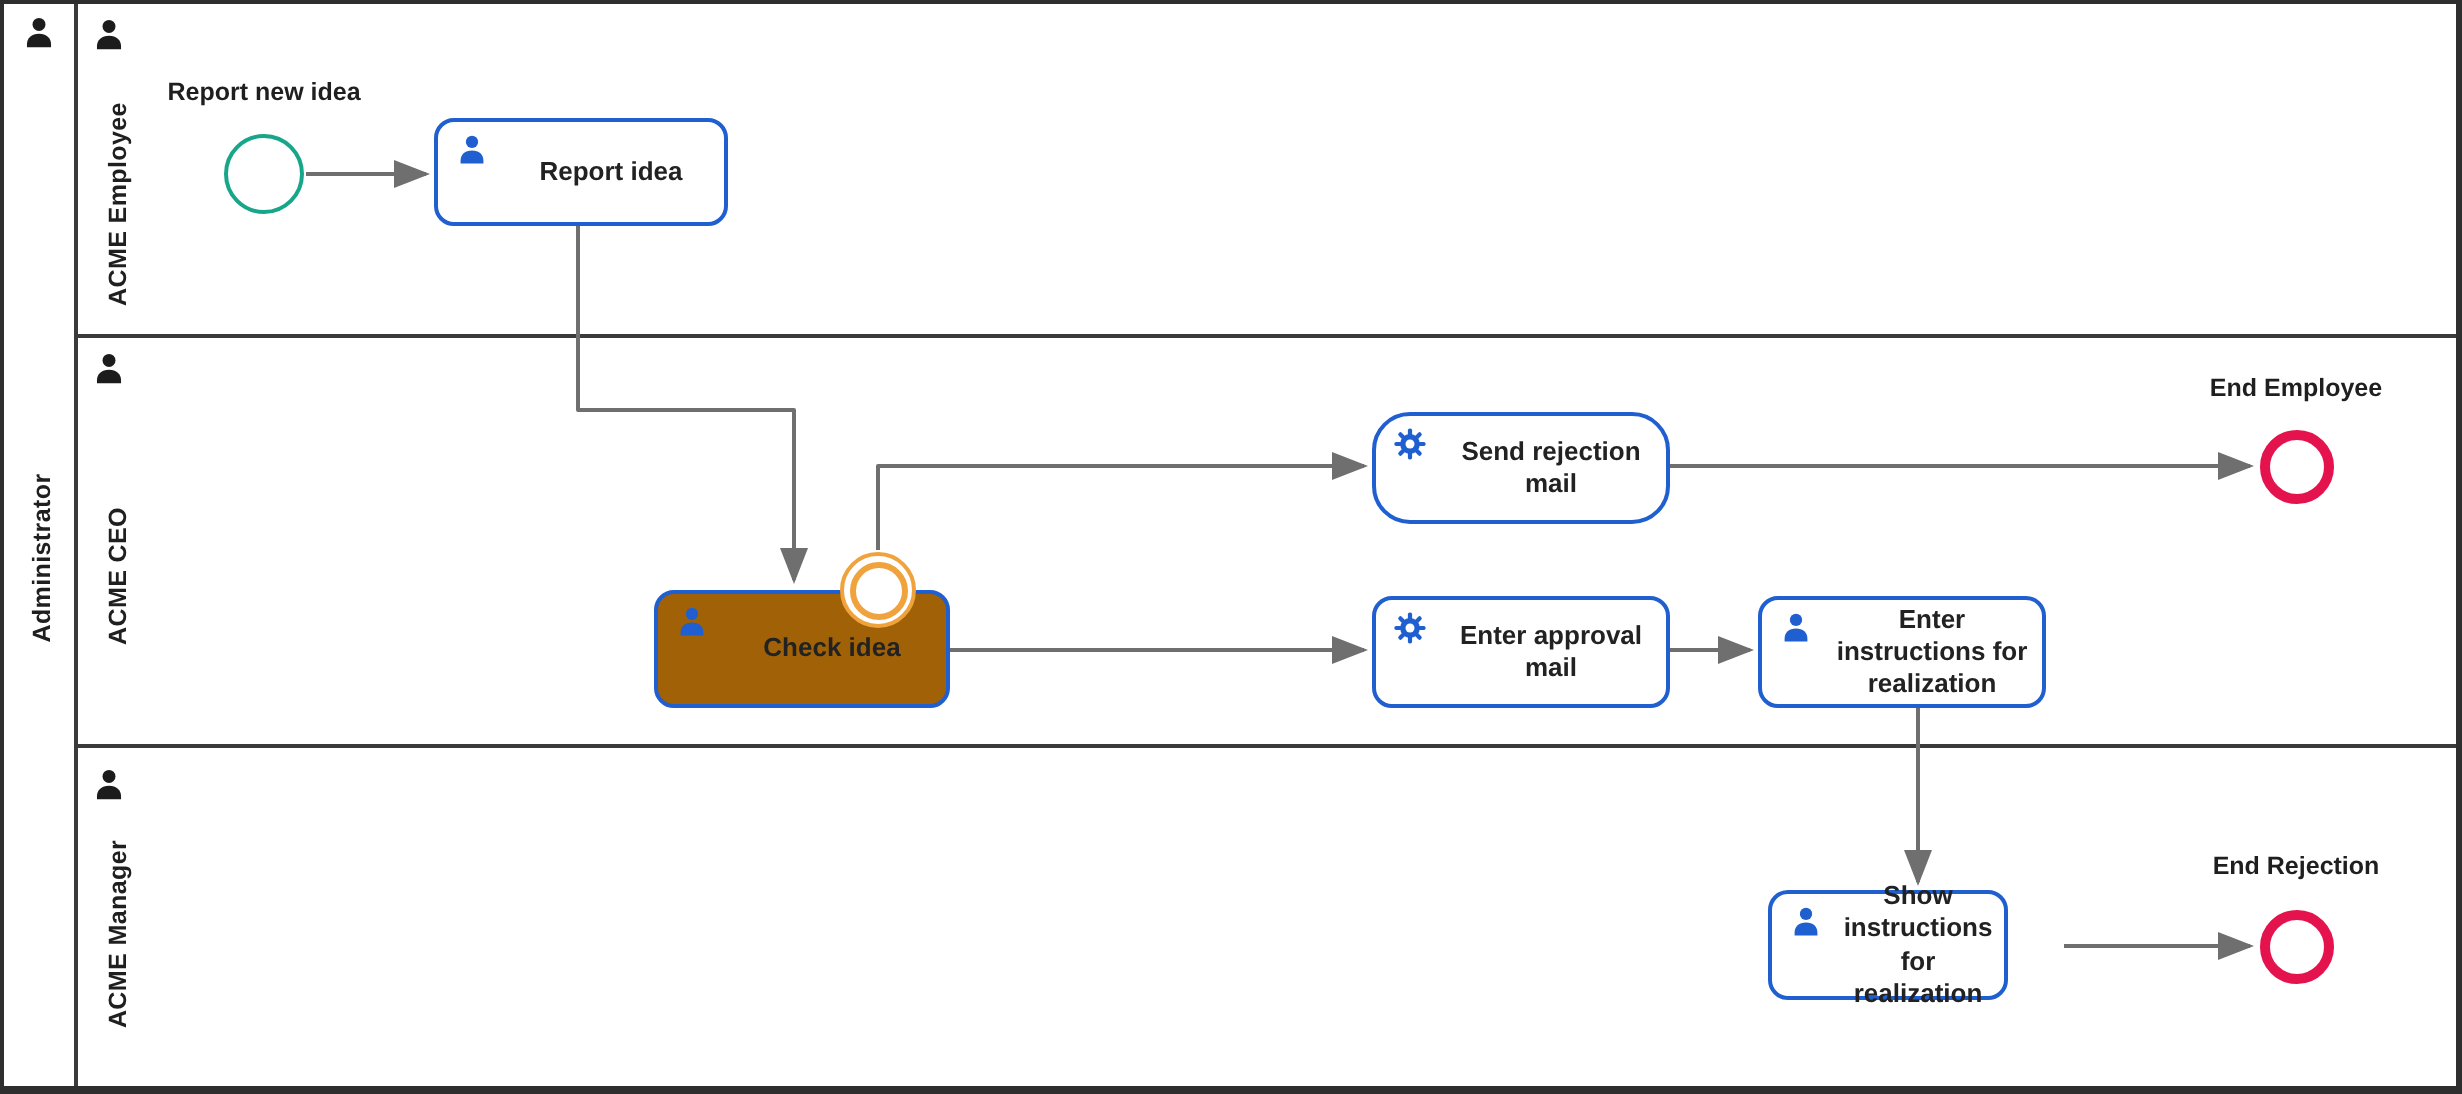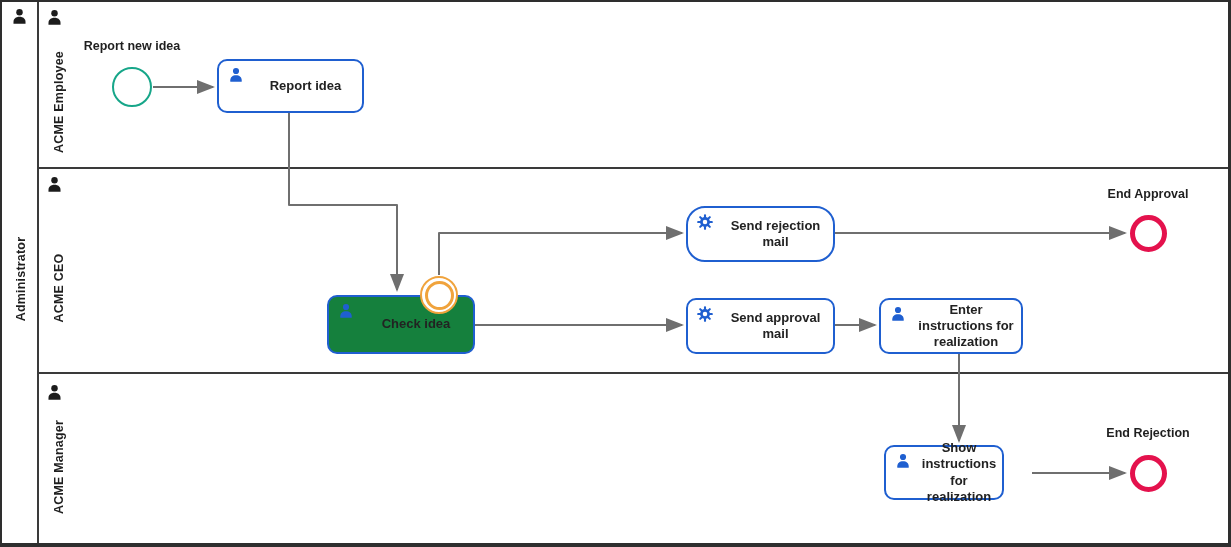--- a/index.html
+++ b/index.html
@@ -20,21 +20,21 @@
   
   svg.flows { position:absolute; left:0; top:0; z-index:1; }
   
   .task {
     position:absolute; z-index:2; background:#fff;
     border:2px solid #1f5fd0; border-radius:10px;
     display:flex; align-items:center; justify-content:center; text-align:center;
     font-weight:bold; font-size:13px; line-height:1.25; color:#222;
     padding:2px 6px 2px 36px;
   }
-  .task.active { background:#15803d; }
+  .task.active { background:#a16207; }
   .task .task-icon { position:absolute; top:5px; left:8px; width:18px; height:18px; color:#1f5fd0; }
   
   .event { position:absolute; border-radius:50%; background:#fff; }
   .event.start { width:40px; height:40px; border:2.5px solid #17a689; z-index:2; }
   .event.end { width:37px; height:37px; border:5px solid #e4124d; z-index:2; }
   .event.boundary { width:38px; height:38px; border:2px solid #f0a33c; z-index:3; }
   .event.boundary .inner-ring {
     position:absolute; inset:2.5px; border:3px solid #f0a33c; border-radius:50%; background:#fff;
   }
   .event-label {
@@ -139,32 +139,32 @@
         <rect x="10.6" y="1.6" width="2.8" height="5.2" rx="1.2" transform="rotate(45 12 12)"></rect>
         <rect x="10.6" y="1.6" width="2.8" height="5.2" rx="1.2" transform="rotate(90 12 12)"></rect>
         <rect x="10.6" y="1.6" width="2.8" height="5.2" rx="1.2" transform="rotate(135 12 12)"></rect>
         <rect x="10.6" y="1.6" width="2.8" height="5.2" rx="1.2" transform="rotate(180 12 12)"></rect>
         <rect x="10.6" y="1.6" width="2.8" height="5.2" rx="1.2" transform="rotate(225 12 12)"></rect>
         <rect x="10.6" y="1.6" width="2.8" height="5.2" rx="1.2" transform="rotate(270 12 12)"></rect>
         <rect x="10.6" y="1.6" width="2.8" height="5.2" rx="1.2" transform="rotate(315 12 12)"></rect>
       </g>
       <circle cx="12" cy="12" r="3" fill="#fff"></circle>
     </svg>
-    <span>Send approval mail</span>
+    <span>Enter approval mail</span>
   </div>
 
   <div class="task" style="left:877px; top:296px; width:144px; height:56px;">
     <svg class="task-icon" viewBox="0 0 24 24">
       <circle cx="12" cy="6.6" r="4.1" fill="currentColor"></circle>
       <path d="M12 12.4c-4.7 0-7.6 2.7-7.6 6.6V21h15.2v-2c0-3.9-2.9-6.6-7.6-6.6z" fill="currentColor"></path>
     </svg>
     <span>Enter instructions for realization</span>
   </div>
 
-  <div class="event-label" style="left:1146px; top:185px;">End Approval</div>
+  <div class="event-label" style="left:1146px; top:185px;">End Employee</div>
   <div class="event end" style="left:1128px; top:213px;"></div>
 
   <div class="task" style="left:882px; top:443px; width:120px; height:55px;">
     <svg class="task-icon" viewBox="0 0 24 24">
       <circle cx="12" cy="6.6" r="4.1" fill="currentColor"></circle>
       <path d="M12 12.4c-4.7 0-7.6 2.7-7.6 6.6V21h15.2v-2c0-3.9-2.9-6.6-7.6-6.6z" fill="currentColor"></path>
     </svg>
     <span>Show instructions for realization</span>
   </div>
 

